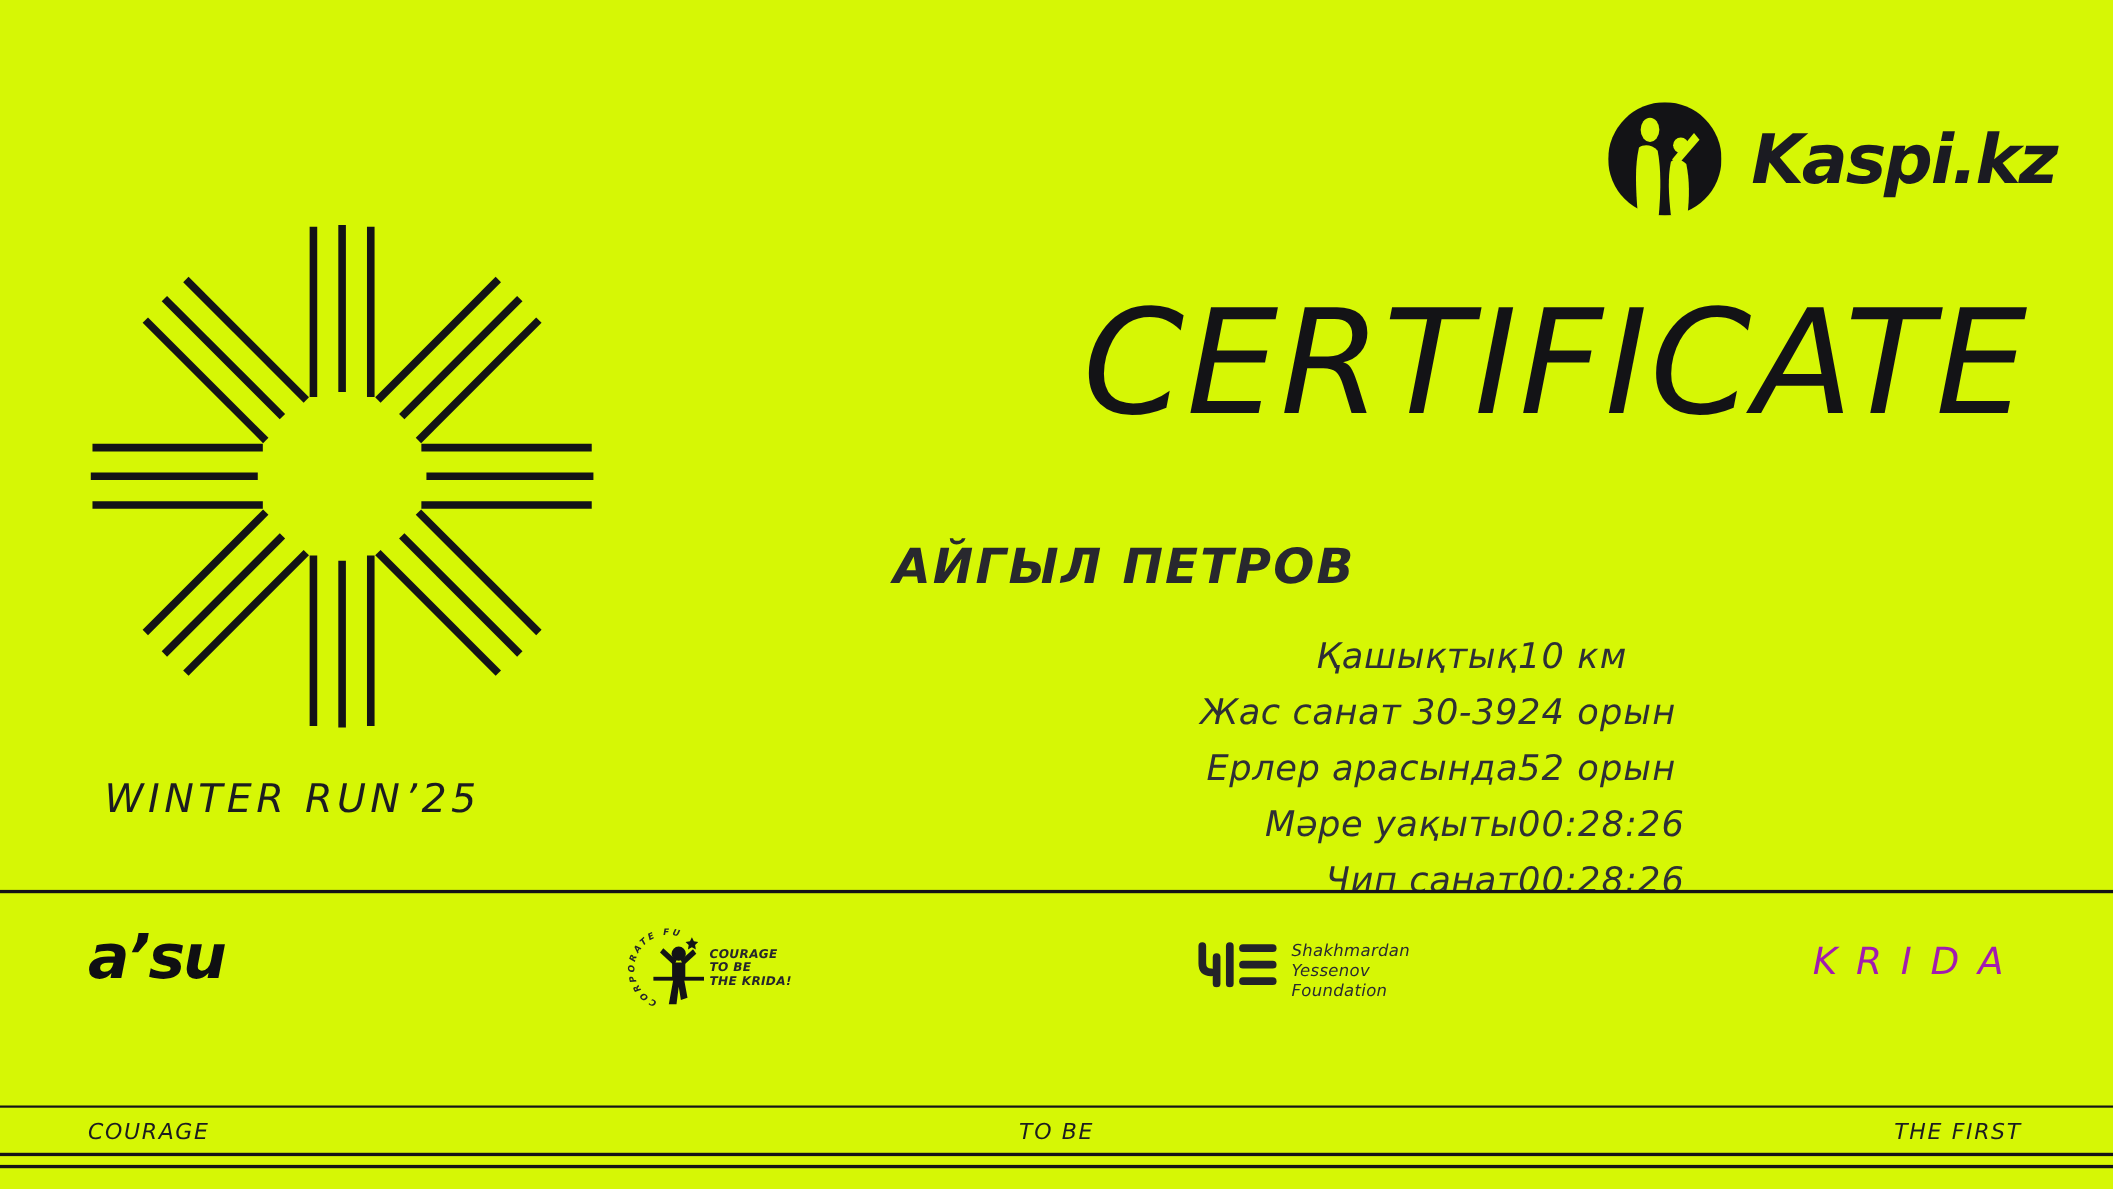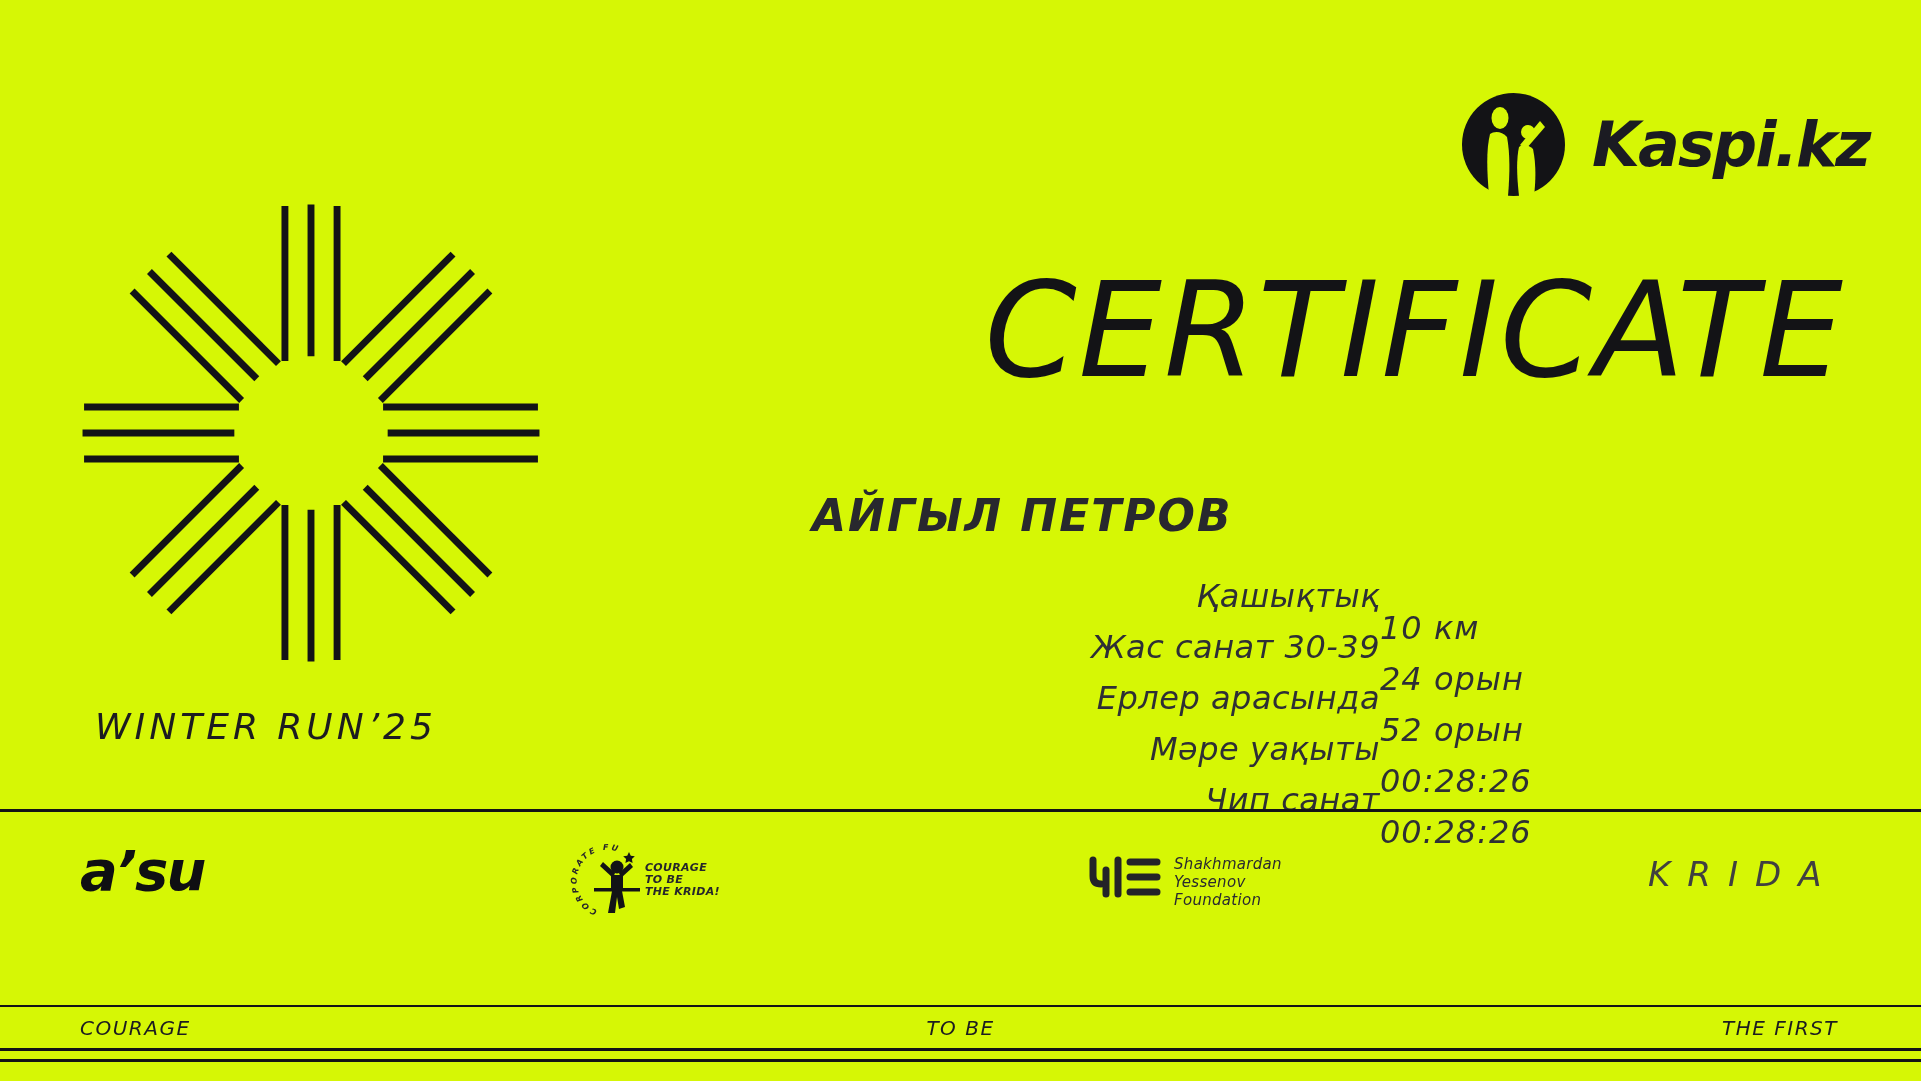--- a/index.html
+++ b/index.html
@@ -28,36 +28,36 @@
   .event-name{position:absolute;left:95px;top:703px;font-size:36px;line-height:48px;
               letter-spacing:4px;color:#1c1c20;white-space:nowrap;}
 
   
   .participant{position:absolute;left:812px;top:492px;font-size:44px;line-height:48px;
                font-weight:bold;letter-spacing:2px;color:#28282e;white-space:nowrap;text-align:right;}
   .details{position:absolute;left:812px;top:576px;width:860px;}
   .detail-row{display:flex;height:40px;line-height:40px;margin-bottom:11px;
               font-size:32px;color:var(--text);text-align:right;}
   .detail-label{width:568px;letter-spacing:0.5px;white-space:nowrap;}
-  .detail-value{letter-spacing:1px;white-space:nowrap;margin-top:32px;}
+  .detail-value{letter-spacing:1px;white-space:nowrap;}
 
   .rule{position:absolute;left:0;width:1921px;background:var(--ink);}
   .rule-mid{top:809px;height:3px;}
 
   
   .asu{position:absolute;left:80px;top:845px;font-size:56px;font-weight:bold;
        letter-spacing:-2px;color:#0f0f12;line-height:52px;}
   .cfund{position:absolute;left:560px;top:843px;width:150px;height:85px;}
   .cfund-text{position:absolute;left:645px;top:862px;font-size:11px;font-weight:bold;
               line-height:12px;letter-spacing:0.3px;color:#26262b;}
   .yessenov-mark{position:absolute;left:1088px;top:856px;width:74px;height:42px;}
   .yessenov-text{position:absolute;left:1174px;top:855px;font-size:15px;line-height:18px;
                  color:#2a2a30;letter-spacing:0.3px;}
   .krida{position:absolute;left:1648px;top:856px;font-size:34px;letter-spacing:17px;
-         color:#404040;line-height:36px;white-space:nowrap;}
+         color:#a21caf;line-height:36px;white-space:nowrap;}
 
   
   .rule-a{top:1005px;height:2px;}
   .rule-b{top:1048px;height:3px;}
   .rule-c{top:1059px;height:3px;}
   .bar-text{position:absolute;top:1016px;font-size:20px;letter-spacing:1.5px;
             color:#1c1c20;line-height:24px;white-space:nowrap;}
   .bar-left{left:80px;}
   .bar-center{left:0;width:1921px;text-align:center;}
   .bar-right{right:83px;text-align:right;}

